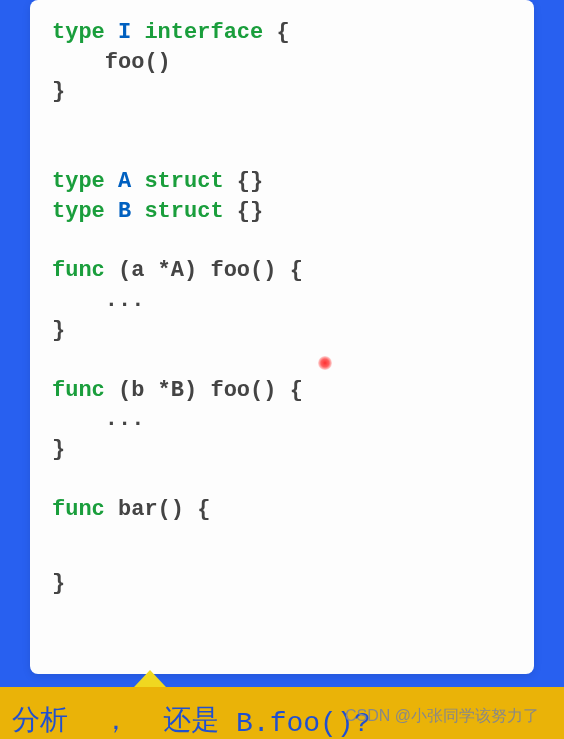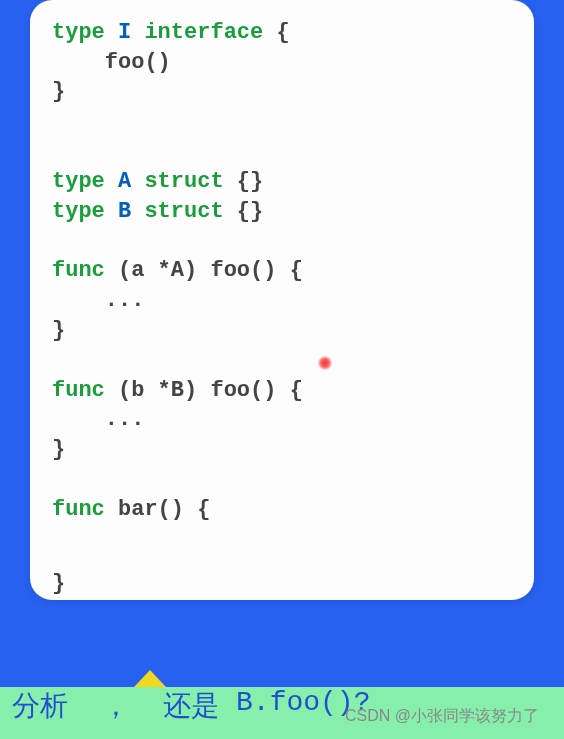--- a/index.html
+++ b/index.html
@@ -13,23 +13,23 @@
       background: #2860f0;
       position: relative;
       font-family: 'Courier New', Consolas, monospace;
       overflow: hidden;
     }
     .code-panel {
       position: absolute;
       top: 0px;
       left: 30px;
       right: 30px;
-      height: 600px;
+      height: 674px;
       background: #fdfdfd;
-      border-radius: 22px;
+      border-radius: 8px;
       padding: 18px 22px;
       font-size: 22px;
       line-height: 1.35;
       font-weight: bold;
       box-shadow: 0 2px 8px rgba(0,0,0,0.1);
     }
     .kw { color: #1a9e3c; }
     .ident { color: #0060c0; }
     .plain { color: #444; }
     .blank { height: 30px; }
@@ -60,23 +60,23 @@
       border-left: 30px solid transparent;
       border-right: 30px solid transparent;
       border-bottom: 32px solid #f0d820;
     }
     .question-bar {
       position: absolute;
       bottom: 0;
       left: 0;
       right: 0;
       height: 52px;
-      background: #86efac;
+      background: #eab308;
       display: flex;
-      align-items: flex-start;
+      align-items: flex-end;
       padding: 0 12px;
       font-family: 'SimSun', 'Courier New', monospace;
       font-size: 28px;
       color: #2050d0;
       white-space: nowrap;
     }
     .watermark {
       position: absolute;
       bottom: 12px;
       right: 25px;

